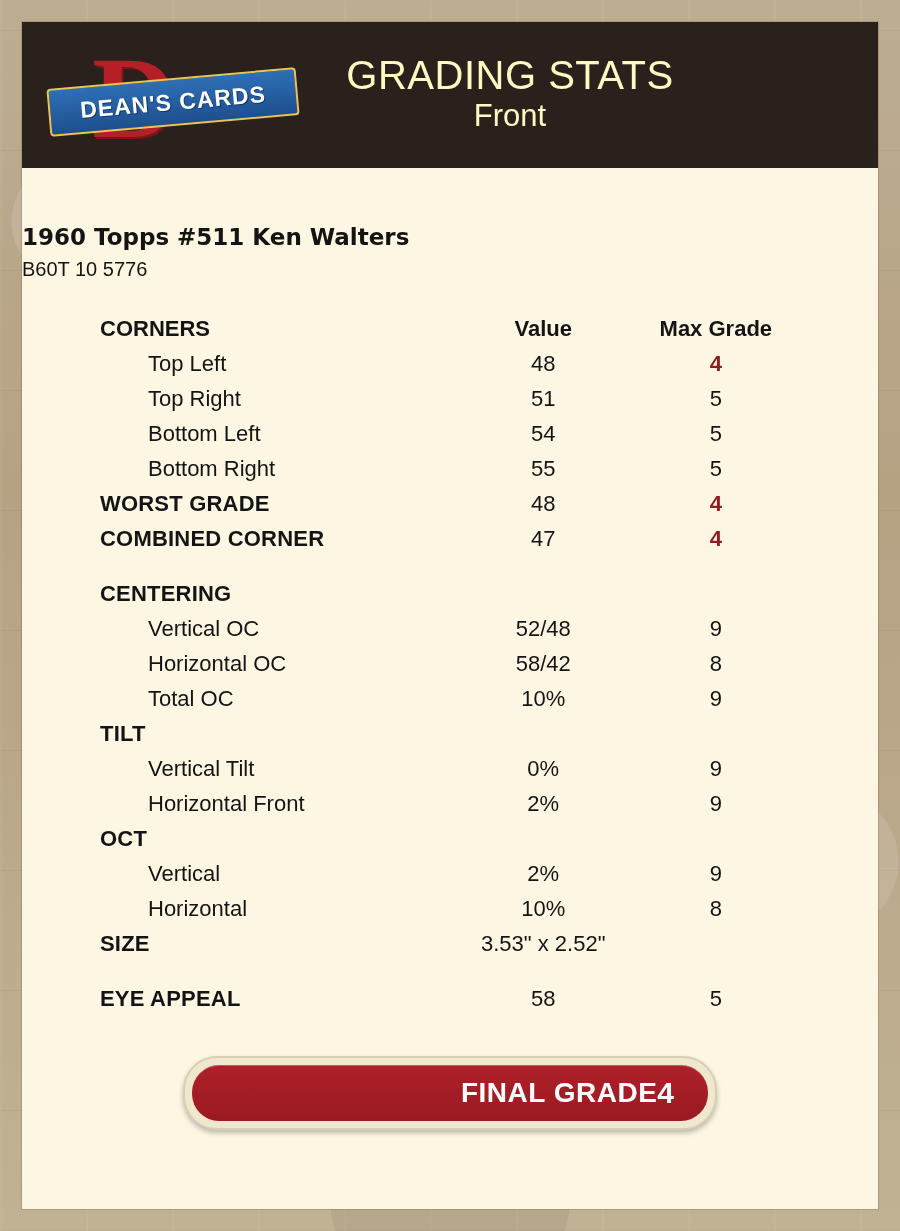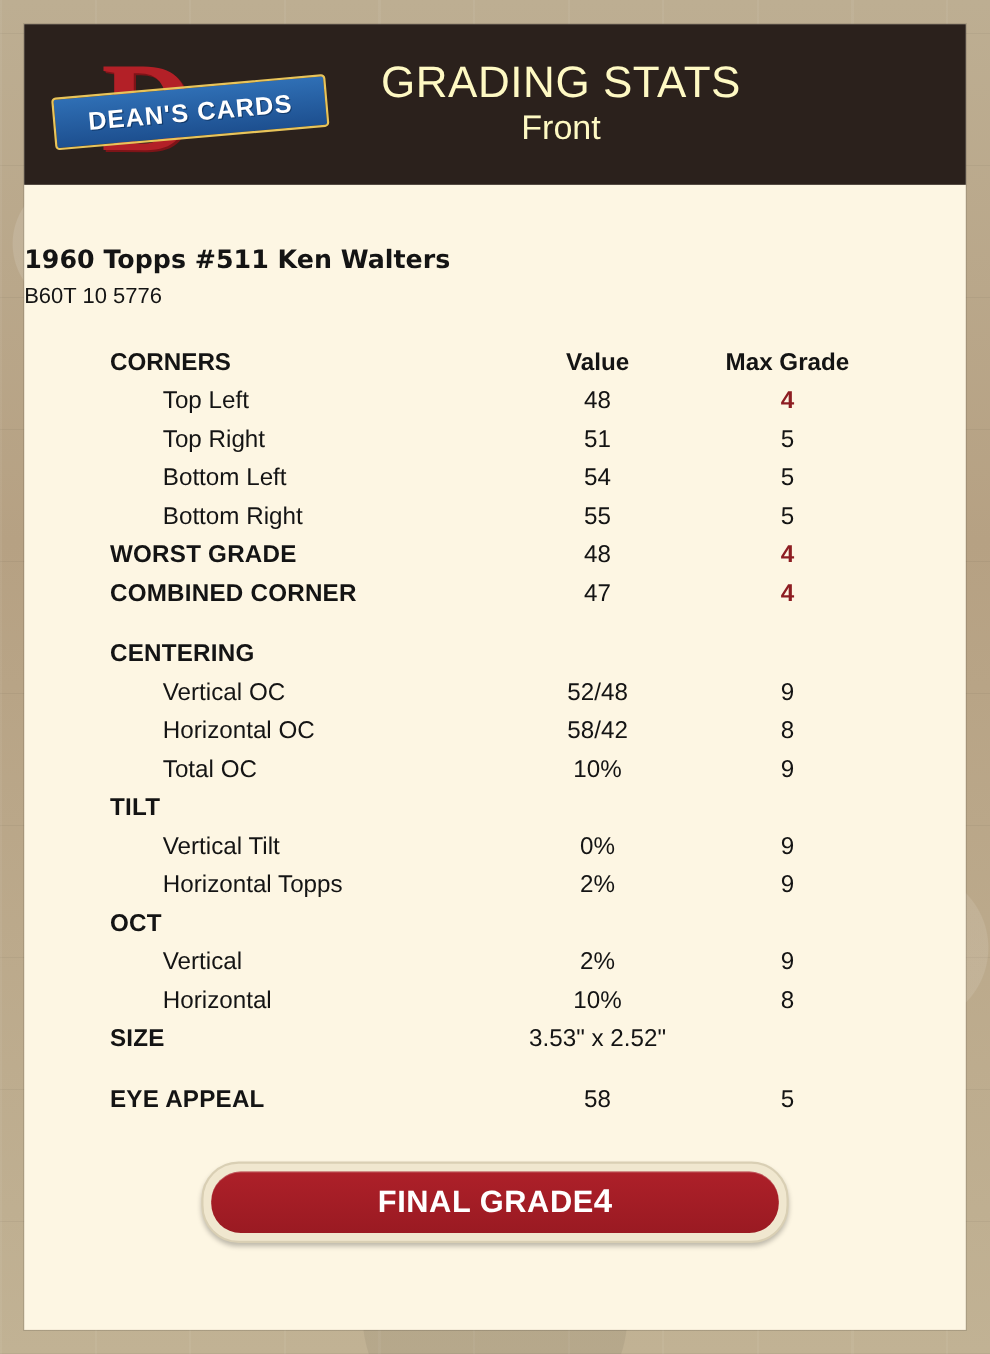--- a/index.html
+++ b/index.html
@@ -136,21 +136,21 @@
     padding: 7px;
     box-shadow: 0 3px 5px rgba(0,0,0,0.25);
   }
   .final-bar {
     background: #a01c26;
     background: linear-gradient(180deg, #ad2029 0%, #9a1a22 100%);
     border-radius: 27px;
     height: 56px;
     display: flex;
     align-items: center;
-    justify-content: center;
+    justify-content: flex-end;
     padding: 0 34px;
     color: #ffffff;
     box-shadow: inset 0 1px 0 rgba(255,255,255,0.25);
   }
   .final-label {
     font-size: 28px;
     font-weight: bold;
     letter-spacing: 0.5px;
     font-family: "Liberation Sans", sans-serif;
   }
@@ -283,21 +283,21 @@
             <td class="col-label section-head">TILT</td>
             <td class="col-value"></td>
             <td class="col-grade"></td>
           </tr>
           <tr>
             <td class="col-label indent">Vertical Tilt</td>
             <td class="col-value">0%</td>
             <td class="col-grade">9</td>
           </tr>
           <tr>
-            <td class="col-label indent">Horizontal Topps</td>
+            <td class="col-label indent">Horizontal Front</td>
             <td class="col-value">2%</td>
             <td class="col-grade">9</td>
           </tr>
           <tr>
             <td class="col-label section-head">OCT</td>
             <td class="col-value"></td>
             <td class="col-grade"></td>
           </tr>
           <tr>
             <td class="col-label indent">Vertical</td>

